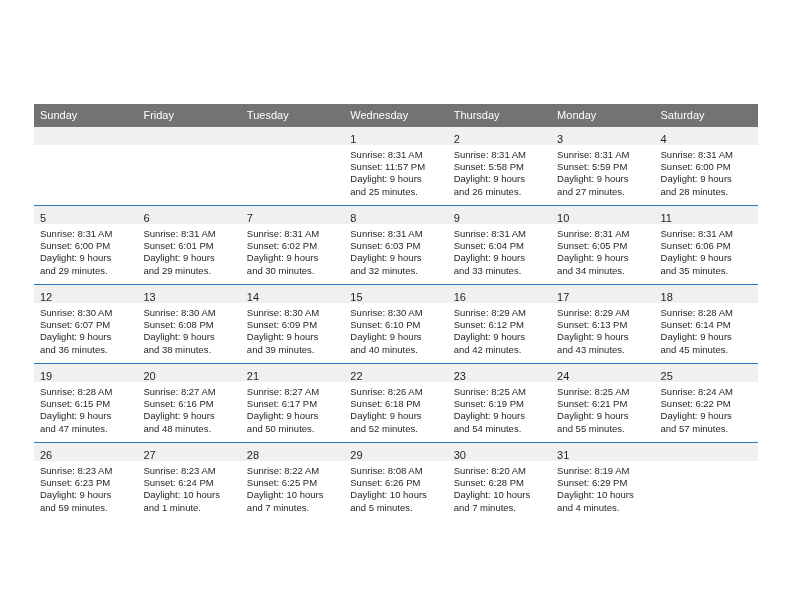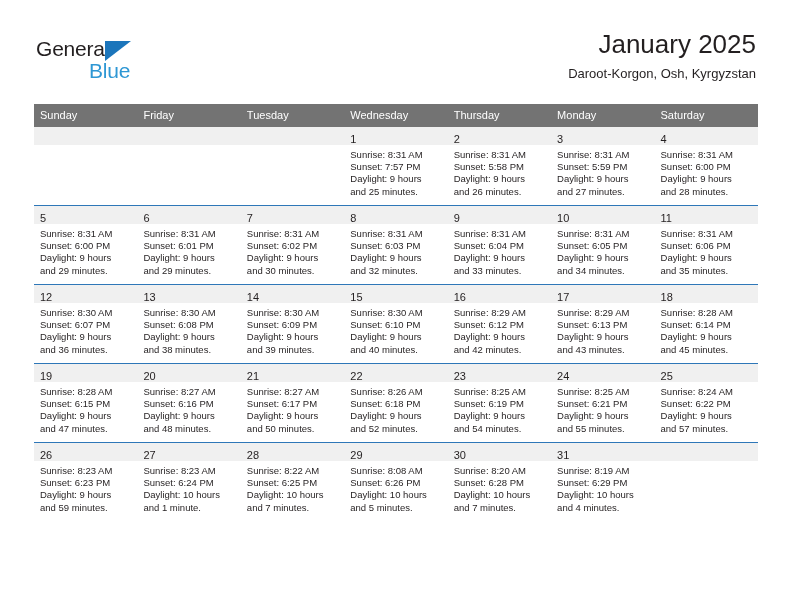--- a/index.html
+++ b/index.html
@@ -147,34 +147,20 @@
   }
   .empty .daynum-band {
     background: #f0f0f0;
   }
 </style>
 </head>
 <body>
 
 <div class="page">
 
-  <div class="header">
-
-    <div class="logo">
-      <span class="logo-general">General</span>
-      <span class="logo-tri"></span>
-      <span class="logo-blue">Blue</span>
-    </div>
-
-    <div class="title-block">
-      <div class="cal-title">January 2025</div>
-      <div class="cal-subtitle">Daroot-Korgon, Osh, Kyrgyzstan</div>
-    </div>
-
-  </div>
 
   <table class="calendar">
     <colgroup>
       <col style="width:103.4px">
         <col style="width:103.4px">
         <col style="width:103.4px">
         <col style="width:103.4px">
         <col style="width:103.4px">
         <col style="width:103.4px">
         <col style="width:103.4px">
@@ -223,21 +209,21 @@
                 <div></div>
                 <div></div>
               </div>
             </div>
           </td>
           <td>
             <div class="daycell">
               <div class="daynum-band"><span class="daynum">1</span></div>
               <div class="dayinfo">
                 <div>Sunrise: 8:31 AM</div>
-                <div>Sunset: 7:57 PM</div>
+                <div>Sunset: 11:57 PM</div>
                 <div>Daylight: 9 hours</div>
                 <div>and 25 minutes.</div>
               </div>
             </div>
           </td>
           <td>
             <div class="daycell">
               <div class="daynum-band"><span class="daynum">2</span></div>
               <div class="dayinfo">
                 <div>Sunrise: 8:31 AM</div>

